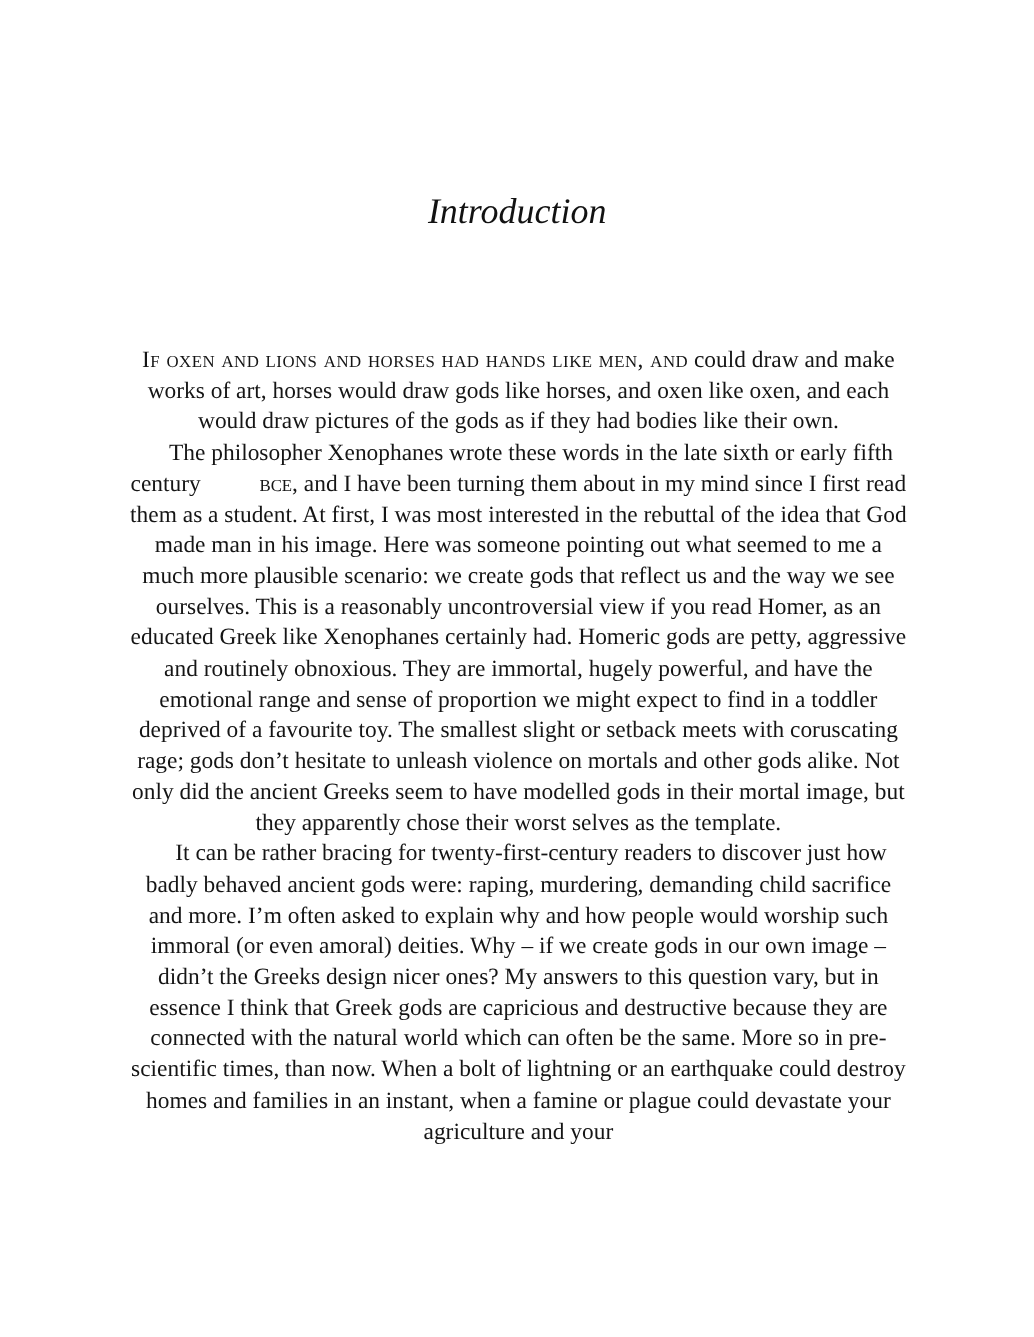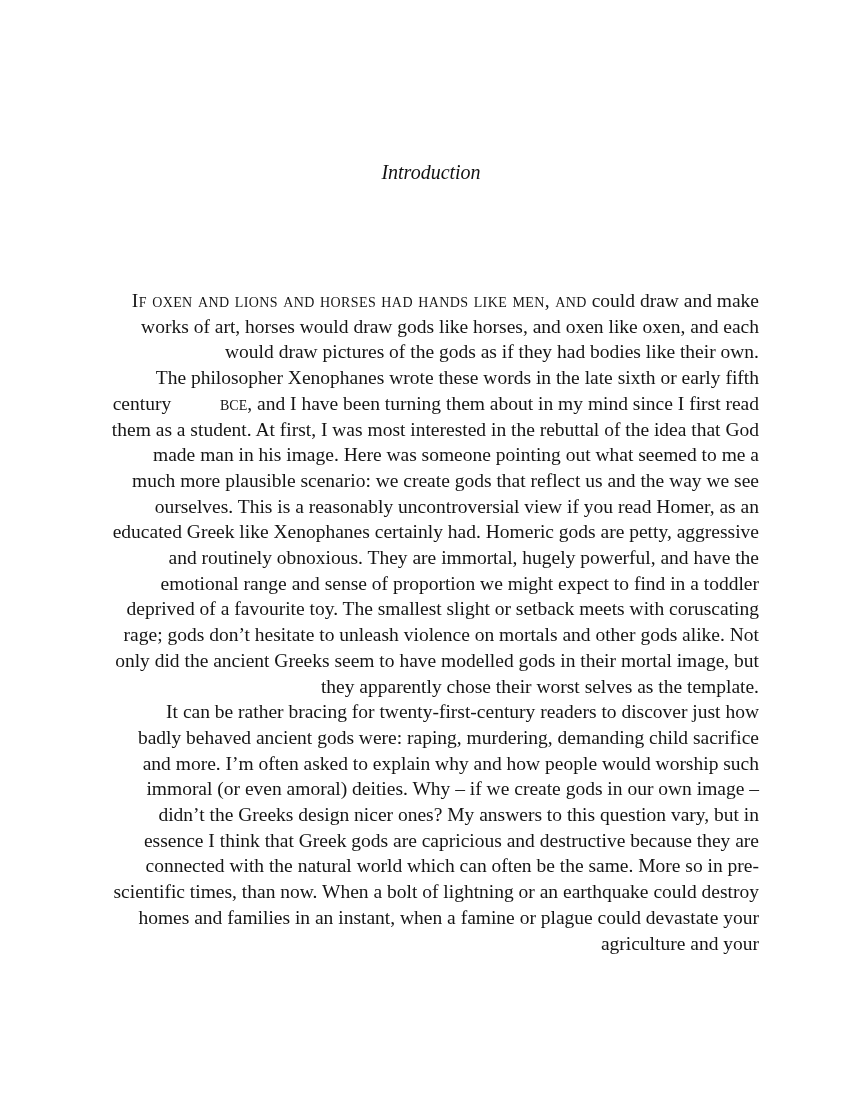--- a/index.html
+++ b/index.html
@@ -21,33 +21,33 @@
     background: #ffffff;
   }
   .chapter-title {
     position: absolute;
     top: 162px;
     left: 105px;
     width: 652px;
     text-align: center;
     font-style: italic;
     font-weight: normal;
-    font-size: 20px;
+    font-size: 30px;
     line-height: 1;
     margin: 0;
     color: #121212;
   }
   .body-text {
     position: absolute;
     top: 288px;
     left: 105px;
     width: 654px;
     font-size: 19.5px;
     line-height: 25.7px;
-    text-align: right;
+    text-align: center;
   }
   .body-text p {
     margin: 0;
     padding: 0;
   }
   .body-text p.indented {
     text-indent: 21px;
   }
   .lead-in {
     font-variant: small-caps;

